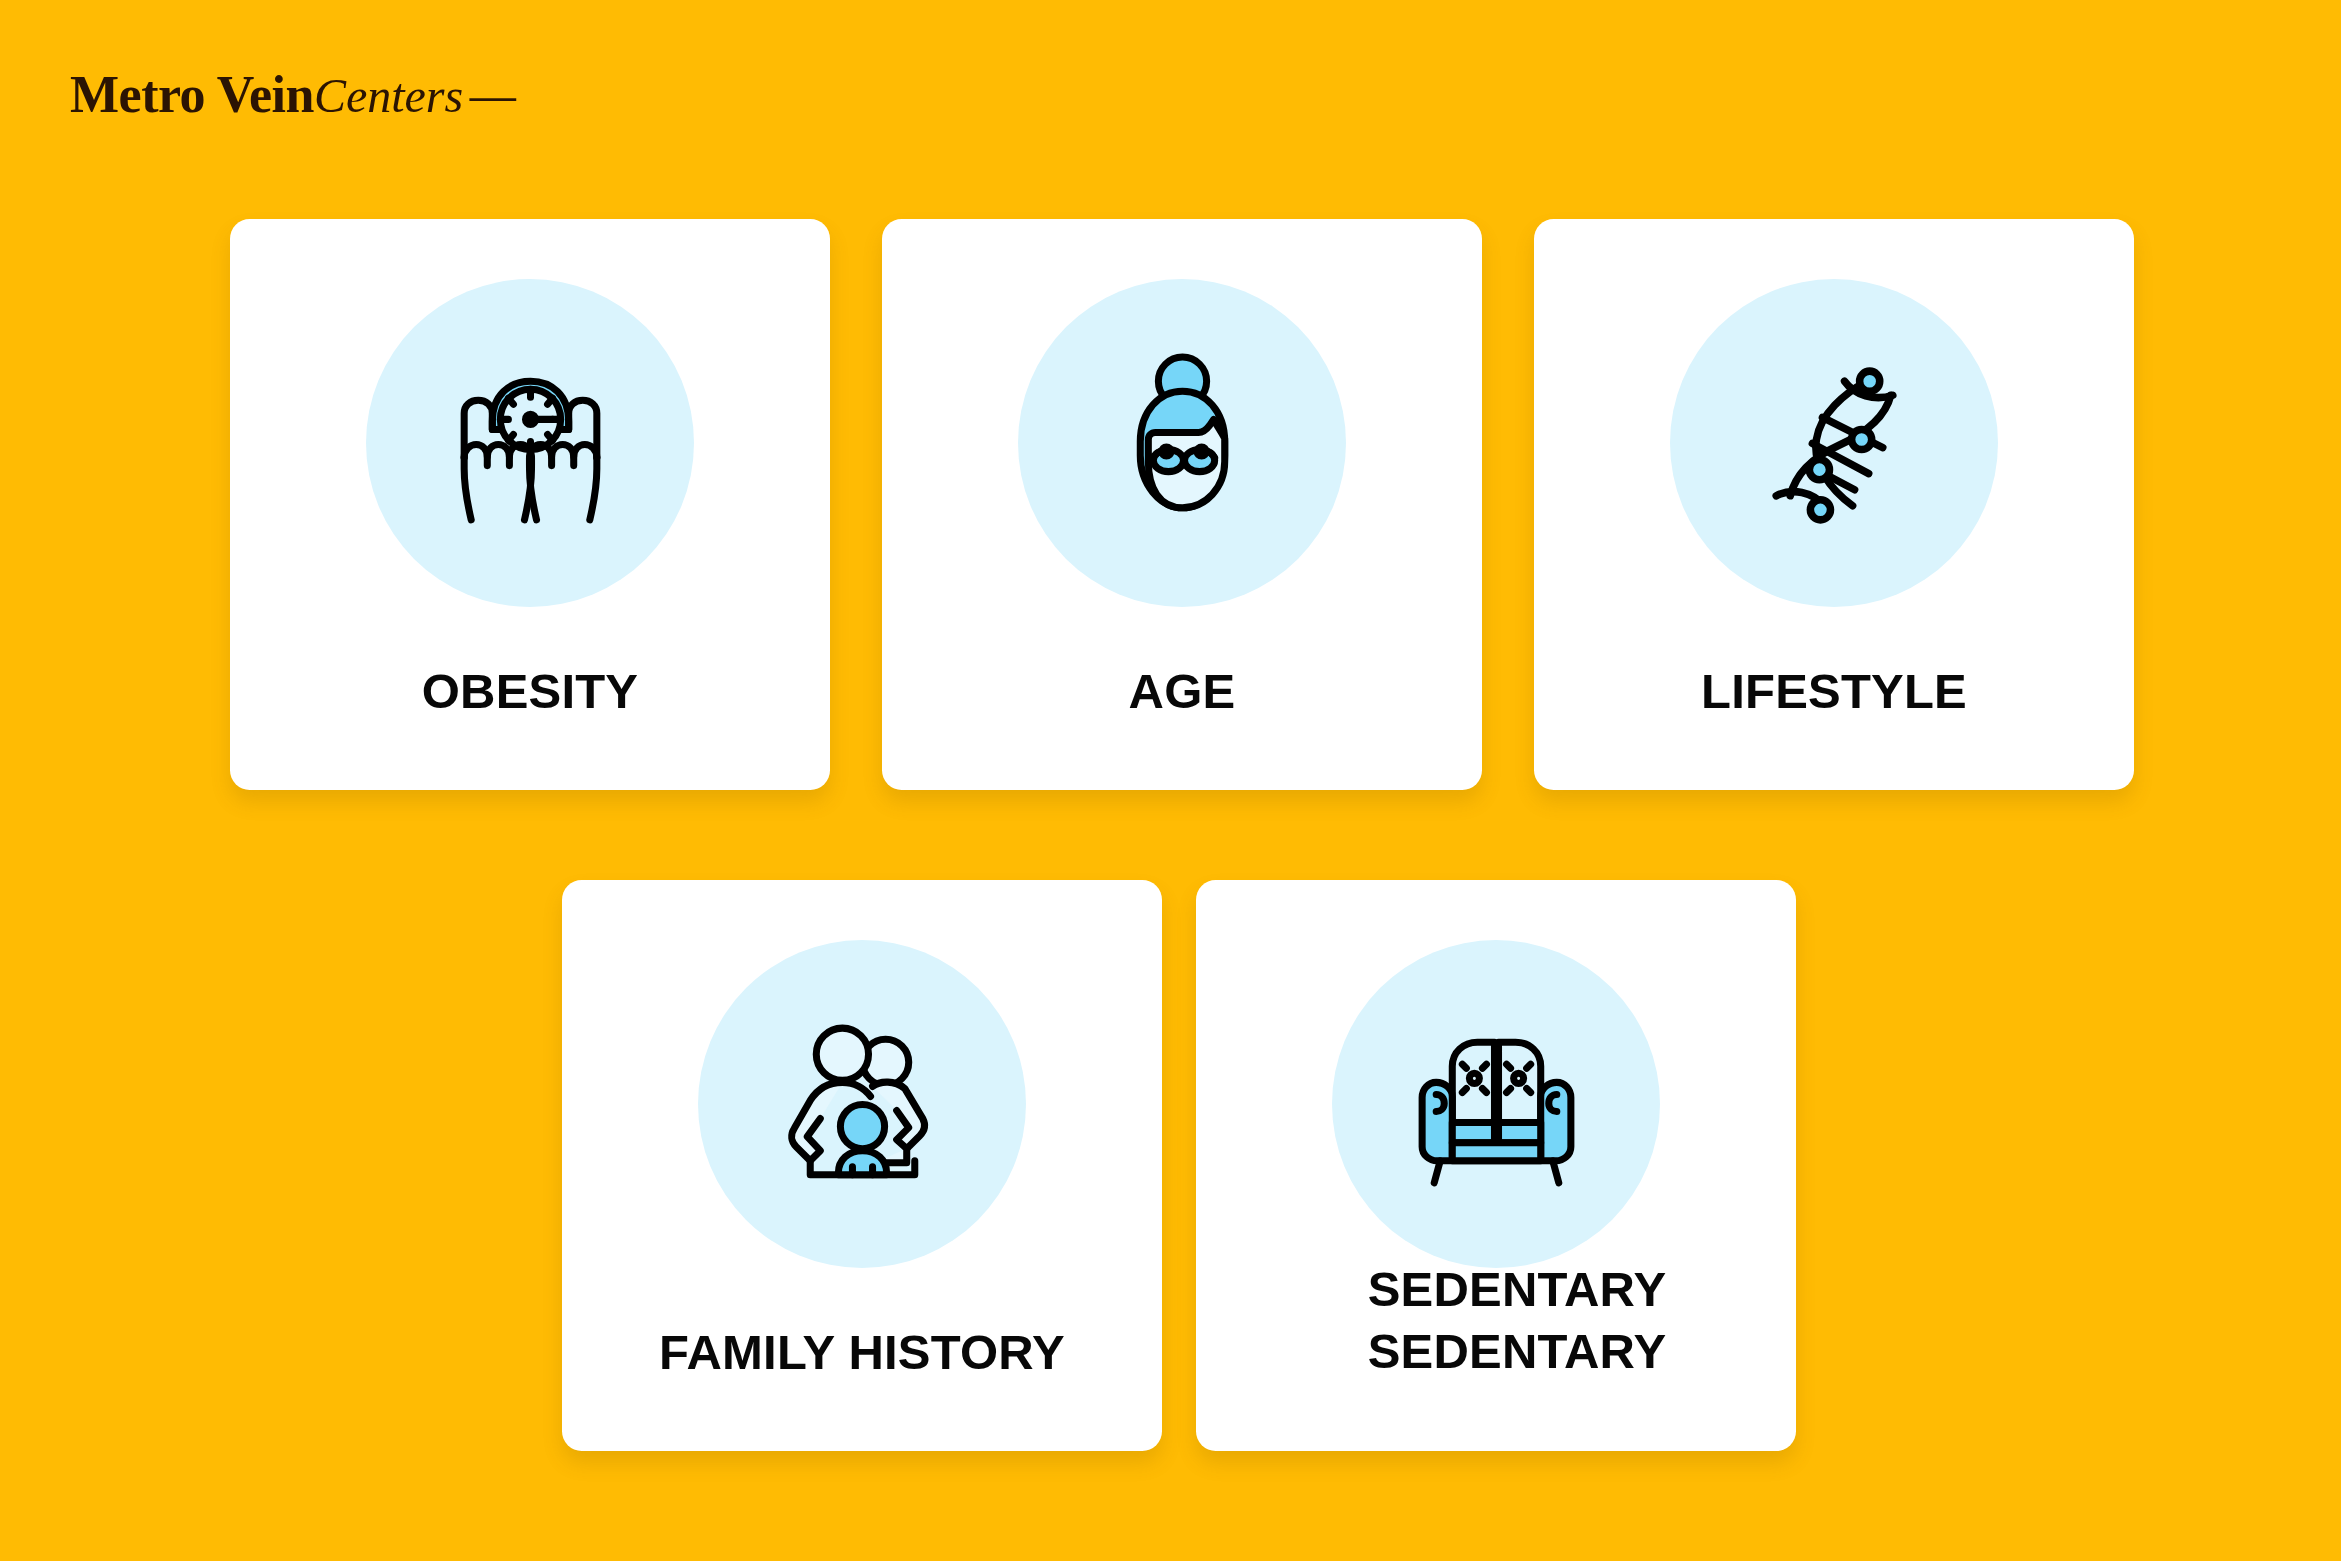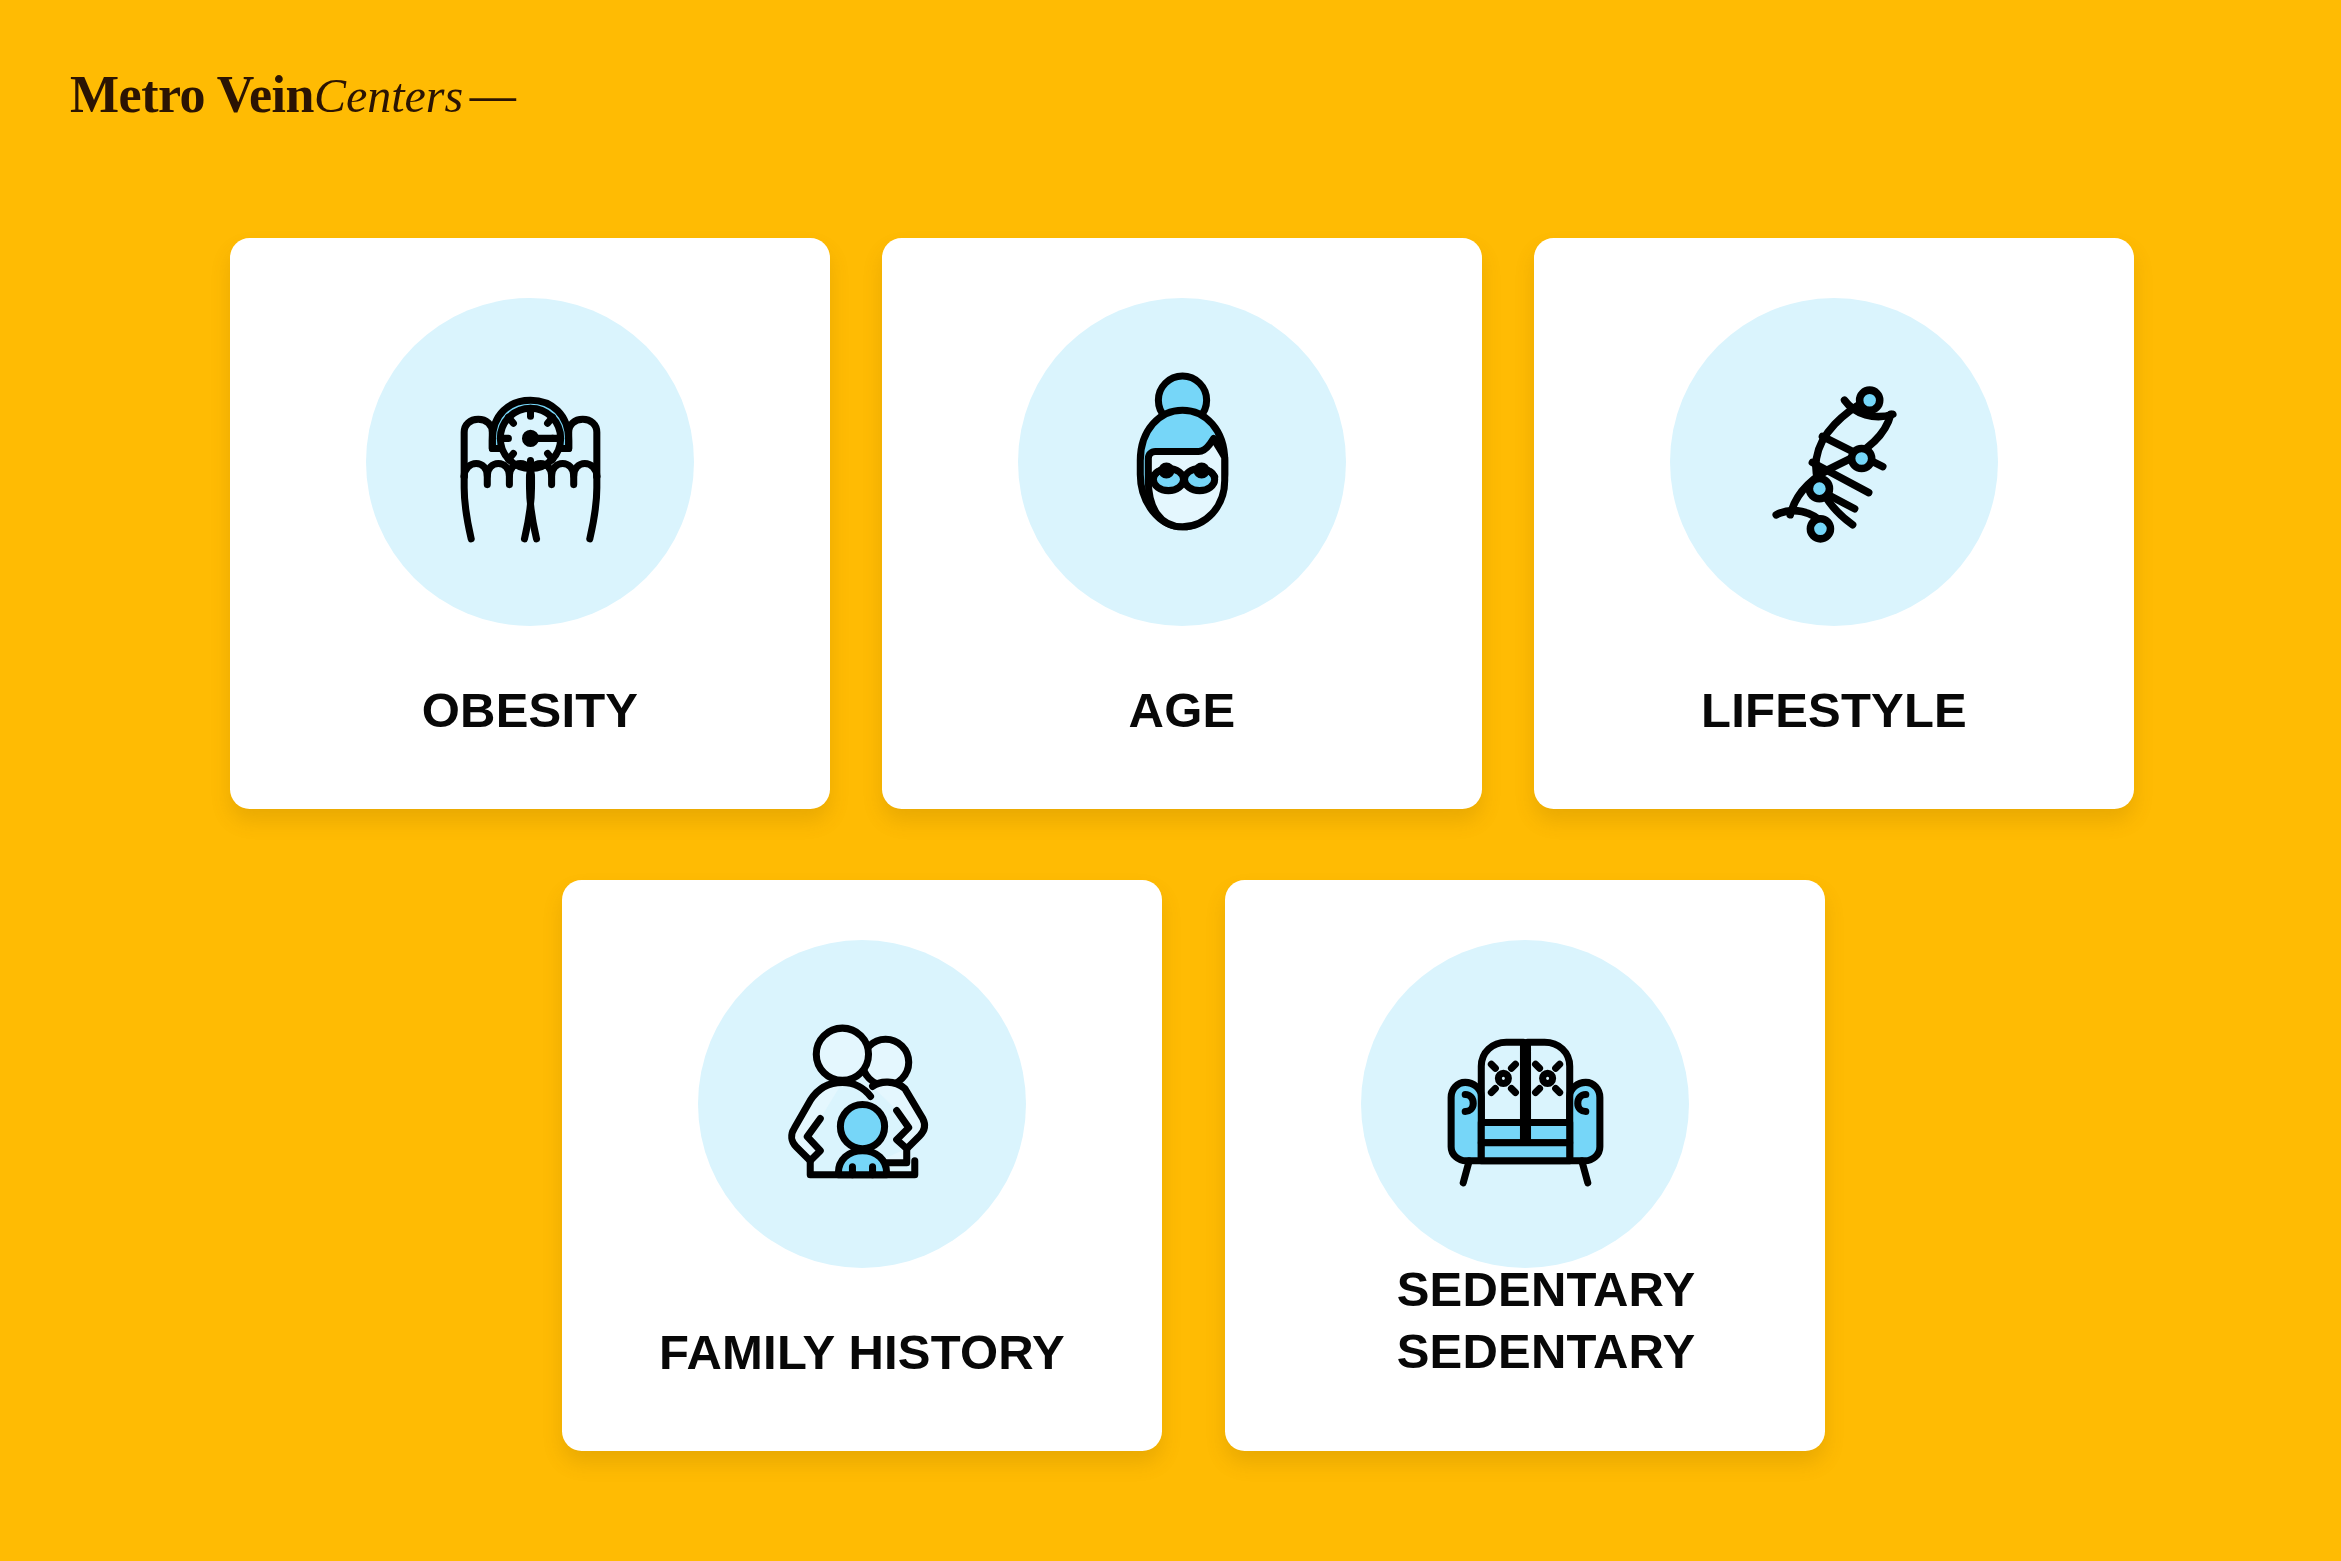--- a/index.html
+++ b/index.html
@@ -52,29 +52,29 @@
     top: 0;
     width: 2342px;
     height: 1562px;
   }
   .row {
     position: absolute;
     display: flex;
   }
   .row-1 {
     left: 230px;
-    top: 238px;
+    top: 219px;
   }
   .row-2 {
     left: 562px;
     top: 880px;
   }
   .row-1 .card { margin-right: 52px; }
   .row-1 .card:last-child { margin-right: 0; }
-  .row-2 .card { margin-right: 63px; }
+  .row-2 .card { margin-right: 34px; }
   .row-2 .card:last-child { margin-right: 0; }
 
   .card {
     width: 600px;
     height: 571px;
     background: #FFFFFF;
     border-radius: 19.7px;
     box-shadow: 0 12px 19.7px rgba(120, 78, 0, 0.16);
     display: flex;
     flex-direction: column;

